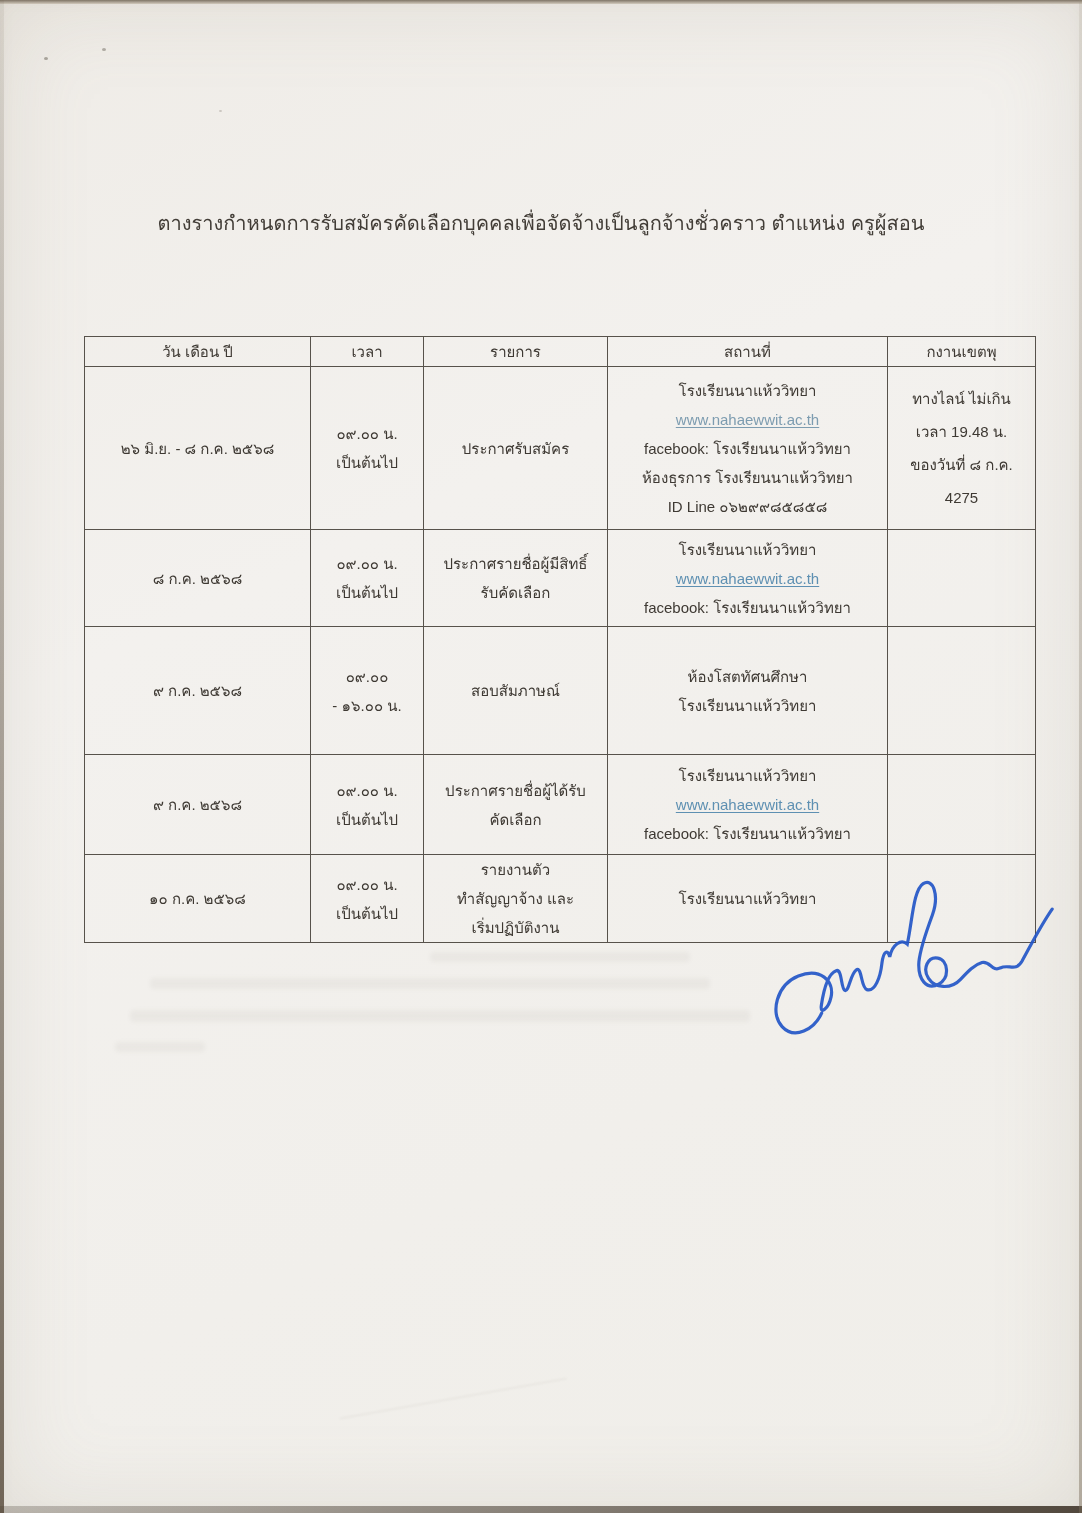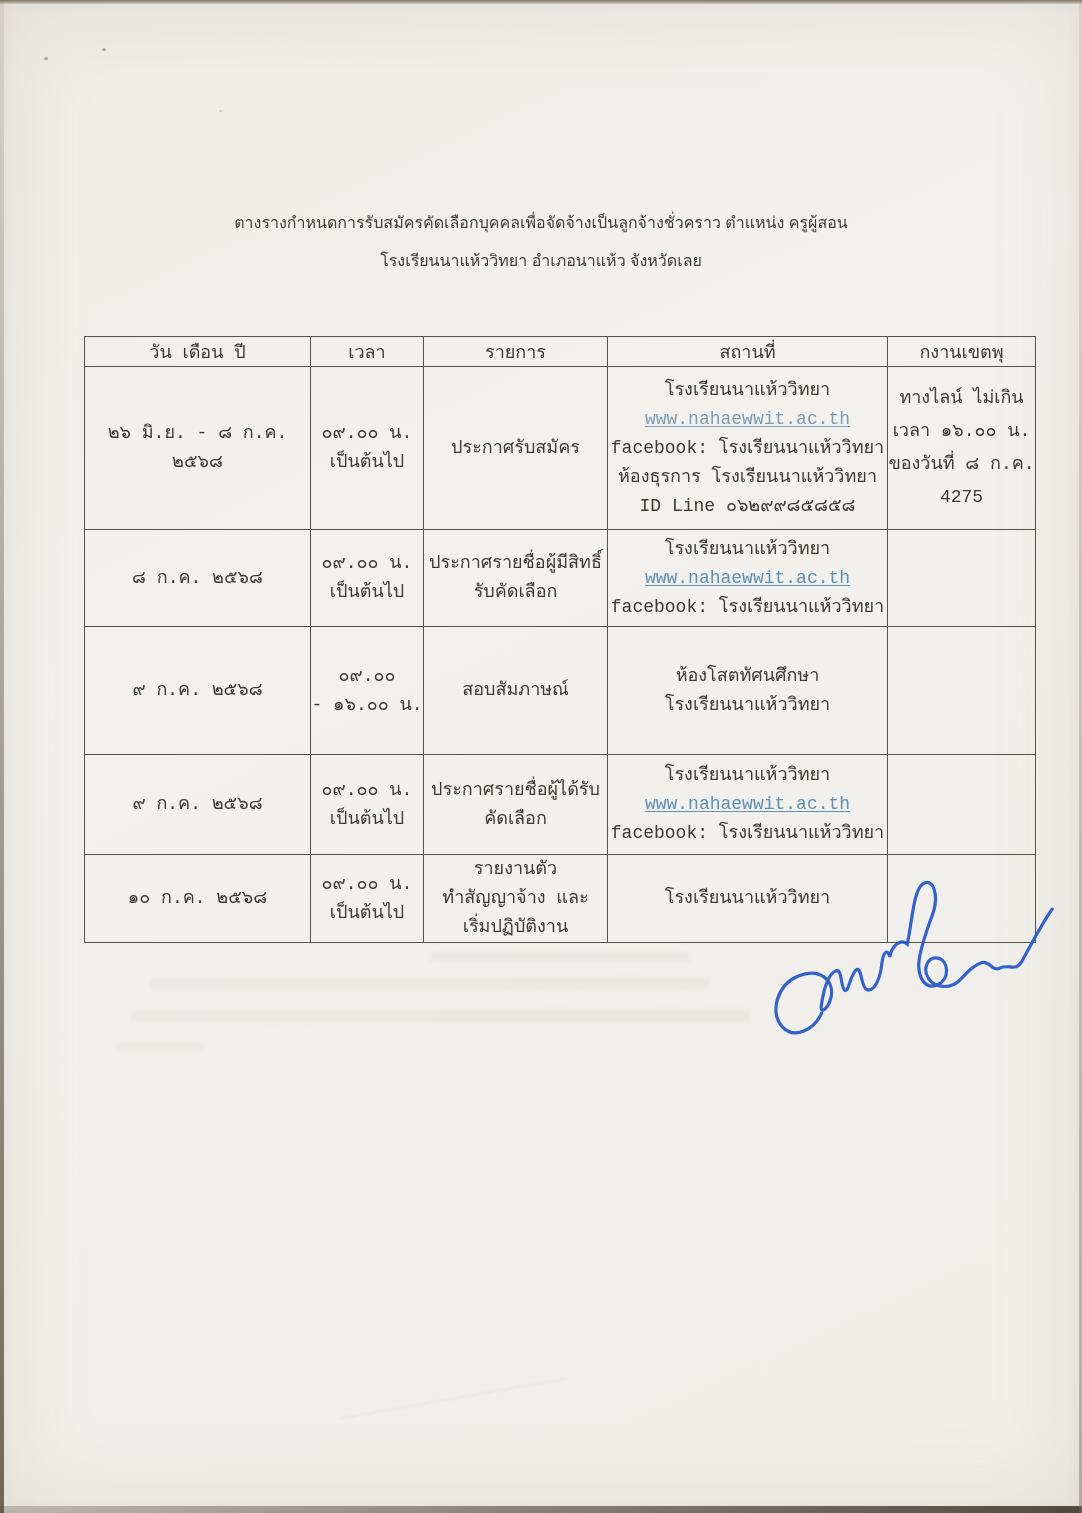--- a/index.html
+++ b/index.html
@@ -12,24 +12,24 @@
   .edge-bottom{left:0;bottom:0;width:100%;height:7px;background:linear-gradient(to right,rgba(66,56,45,.25),rgba(66,56,45,.9));}
   .edge-left{left:0;top:0;width:4px;height:100%;background:linear-gradient(to bottom,rgba(90,76,58,.08),rgba(74,60,44,.75));}
   .edge-right{right:0;top:0;width:3px;height:100%;background:linear-gradient(to bottom,rgba(150,140,125,.15),rgba(120,108,90,.45));}
   .speck{position:absolute;border-radius:50%;background:#6f6a60;}
   .speck1{left:44px;top:57px;width:4px;height:3px;opacity:.55;}
   .speck2{left:102px;top:48px;width:4px;height:3px;opacity:.5;}
   .speck3{left:219px;top:110px;width:3px;height:2px;opacity:.3;}
   .crease{position:absolute;left:340px;top:1418px;width:230px;height:1px;background:#8a8175;opacity:.14;transform:rotate(-10deg);transform-origin:left center;filter:blur(1px);}
 
   .doc-title{position:absolute;left:0;top:204px;width:100%;text-align:center;
-             font-size:16px;line-height:38px;color:#423d37;}
+             font-size:20px;line-height:38px;color:#423d37;}
 
   table.sched{position:absolute;left:84px;top:336px;border-collapse:collapse;table-layout:fixed;
-              font-size:18px;color:#3e3933;font-family:Liberation Mono, monospace;}
+              font-size:15px;color:#3e3933;}
   .sched th,.sched td{border:1.5px solid #57524b;text-align:center;vertical-align:middle;
                       padding:0;font-weight:400;overflow:hidden;}
   .sched thead tr{height:30px;}
   tr.r1{height:163px;} tr.r2{height:97px;} tr.r3{height:128px;} tr.r4{height:100px;} tr.r5{height:86px;}
   .ln{display:block;line-height:29px;}
   .roomy .ln{line-height:33px;}
   .lnk{color:#5e90b2;text-decoration:underline;text-underline-offset:2px;text-align:center;}
   .lnk-faded{color:#7d9cb0;}
 
   .ghost{position:absolute;background:#8d887e;opacity:.08;filter:blur(2px);border-radius:4px;}
@@ -49,21 +49,20 @@
   <div class="edge edge-bottom"></div>
   <div class="edge edge-left"></div>
   <div class="edge edge-right"></div>
   <div class="speck speck1"></div>
   <div class="speck speck2"></div>
   <div class="speck speck3"></div>
   <div class="crease"></div>
 
   <div class="doc-title">
     <div>ตางรางกำหนดการรับสมัครคัดเลือกบุคคลเพื่อจัดจ้างเป็นลูกจ้างชั่วคราว ตำแหน่ง ครูผู้สอน</div>
-    <div>โรงเรียนนาแห้ววิทยา อำเภอนาแห้ว จังหวัดเลย</div>
   </div>
 
   <table class="sched">
     <colgroup>
       <col style="width:226px">
         <col style="width:113px">
         <col style="width:184px">
       <col style="width:280px">
         <col style="width:148px">
     </colgroup>
@@ -90,21 +89,21 @@
           </td>
         <td>
           <span class="ln">โรงเรียนนาแห้ววิทยา</span>
           <span class="ln lnk lnk-faded">www.nahaewwit.ac.th</span>
           <span class="ln">facebook: โรงเรียนนาแห้ววิทยา</span>
           <span class="ln">ห้องธุรการ โรงเรียนนาแห้ววิทยา</span>
           <span class="ln">ID Line ๐๖๒๙๙๘๕๘๕๘</span>
         </td>
         <td class="roomy">
           <span class="ln">ทางไลน์ ไม่เกิน</span>
-          <span class="ln">เวลา ๑๖.๐๐ น.</span>
+          <span class="ln">เวลา 19.48 น.</span>
           <span class="ln">ของวันที่ ๘ ก.ค.</span>
           <span class="ln">4275</span>
         </td>
       </tr>
       <tr class="r2">
         <td>
             <span class="ln">๘ ก.ค. ๒๕๖๘</span>
           </td>
         <td>
           <span class="ln">๐๙.๐๐ น.</span>

